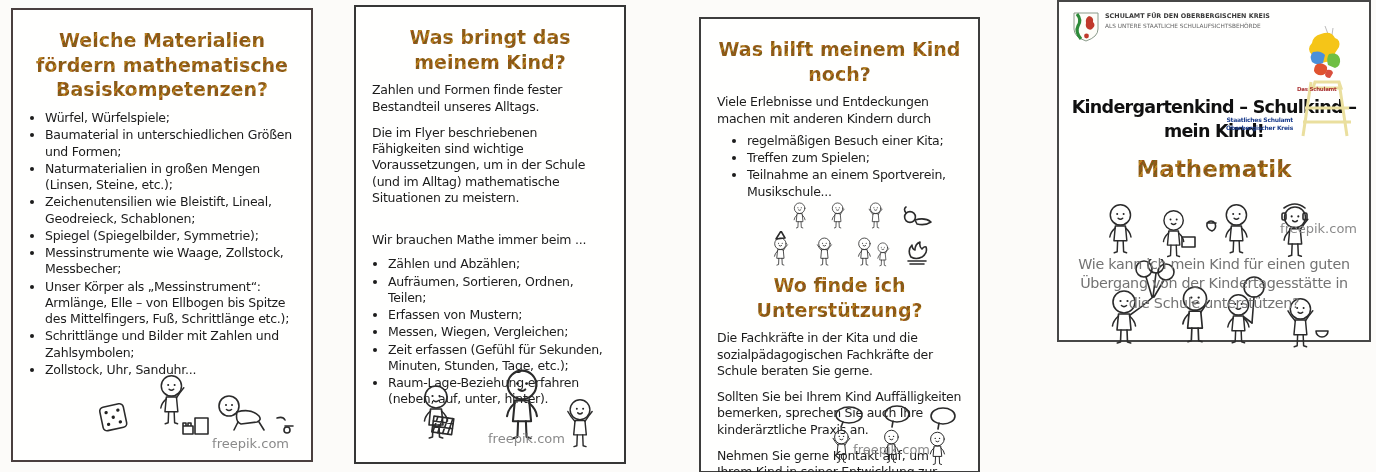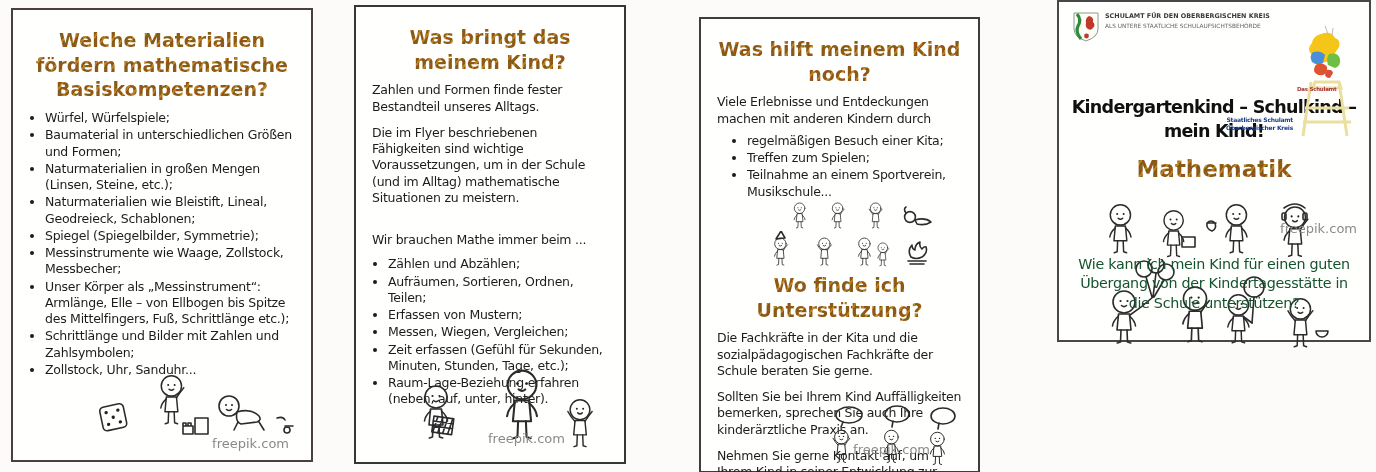--- a/index.html
+++ b/index.html
@@ -44,21 +44,21 @@
   .agency-text{font-size:6.4px;line-height:1.5;font-weight:bold;color:#3a3a3a;letter-spacing:0;}
   .agency-sub{font-weight:normal;color:#666;font-size:5.8px;display:block;}
   .map-wrap{position:absolute;top:22px;right:4px;width:92px;text-align:center;}
   .map-cap1{position:absolute;top:62px;left:24px;font-size:5.5px;color:#a33;font-weight:bold;line-height:1.2;text-align:left;}
   .map-cap2{position:absolute;top:92px;left:-58px;font-size:6px;color:#1c3e8c;font-weight:bold;line-height:1.25;text-align:right;width:78px;}
   .main-title{font-weight:bold;font-size:17.5px;letter-spacing:-0.7px;text-align:center;line-height:1.35;
               color:#101010;margin:54px -7px 0;}
   .subject{font-size:23px;margin:12px 0 18px;}
   .kids-row{text-align:center;margin:0;}
   .question{position:absolute;left:12px;right:12px;bottom:12px;font-size:14.3px;letter-spacing:-0.3px;
-            text-align:center;line-height:1.38;color:#14532d;}
+            text-align:center;line-height:1.38;color:#737373;}
 </style>
 </head>
 <body>
 
 <div class="sheet">
 
   <svg width="0" height="0" style="position:absolute">
     <defs>
       <g id="kid">
         <circle class="ink" cx="20" cy="13" r="11" fill="#fff"></circle>
@@ -95,21 +95,21 @@
       </g>
     </defs>
   </svg>
 
   <section class="panel p1">
     <h2 class="gold-title">Welche Materialien fördern mathematische Basiskompetenzen?</h2>
     <ul class="bullets">
       <li>Würfel, Würfelspiele;</li>
       <li>Baumaterial in unterschiedlichen Größen und Formen;</li>
       <li>Naturmaterialien in großen Mengen (Linsen, Steine, etc.);</li>
-      <li>Naturmaterialien wie Bleistift, Lineal, Geodreieck, Schablonen;</li>
+      <li>Zeichenutensilien wie Bleistift, Lineal, Geodreieck, Schablonen;</li>
       <li>Spiegel (Spiegelbilder, Symmetrie);</li>
       <li>Messinstrumente wie Waage, Zollstock, Messbecher;</li>
       <li>Unser Körper als „Messinstrument“: Armlänge, Elle – von Ellbogen bis Spitze des Mittelfingers, Fuß, Schrittlänge etc.);</li>
       <li>Schrittlänge und Bilder mit Zahlen und Zahlsymbolen;</li>
       <li>Zollstock, Uhr, Sanduhr...</li>
     </ul>
     <svg class="illo" width="210" height="74" viewBox="0 0 210 74">
       <g transform="translate(8,38) rotate(-12)">
         <rect class="ink" x="0" y="0" width="24" height="24" rx="4" fill="#fff"></rect>
         <circle cx="6" cy="6" r="1.7" fill="#222"></circle>

